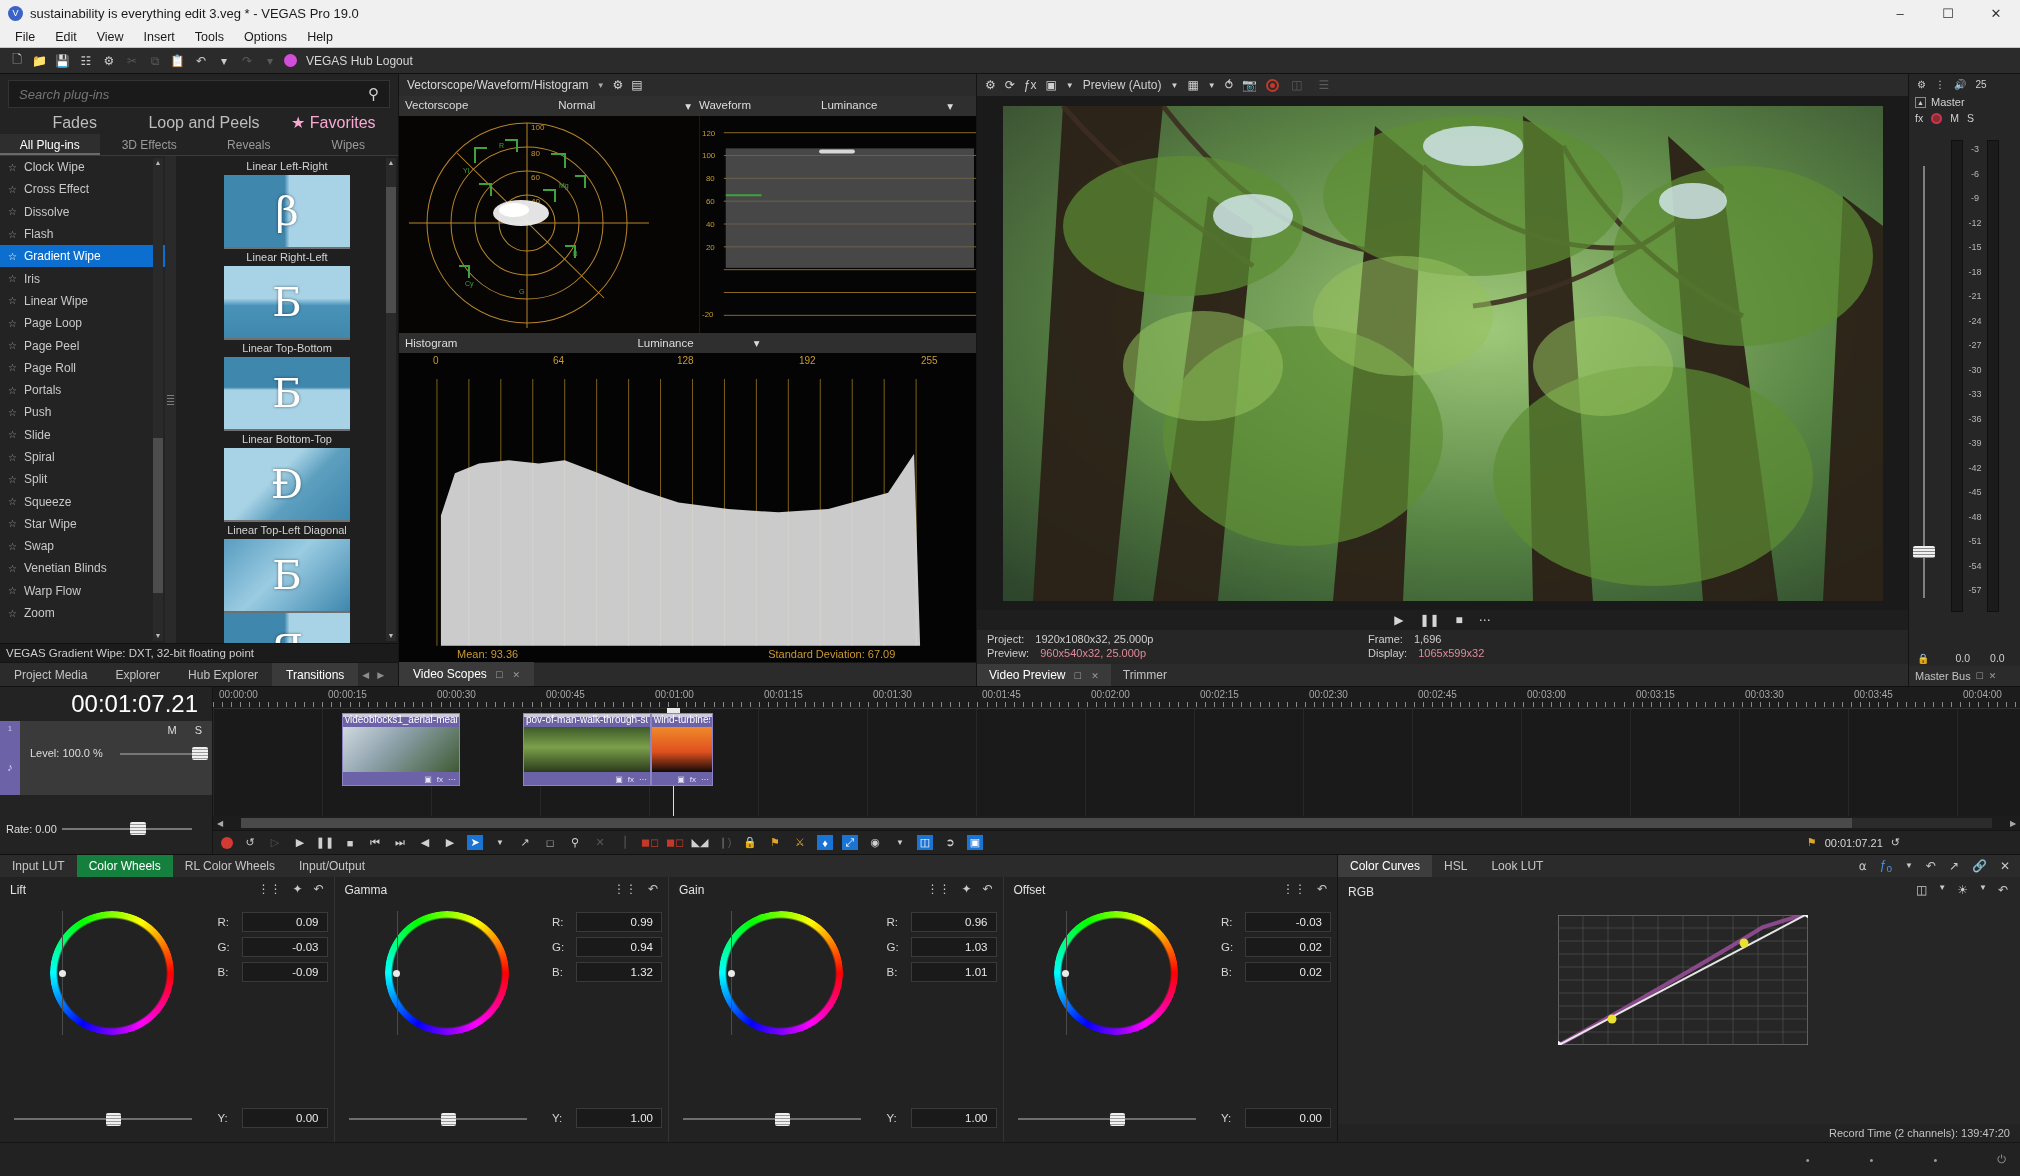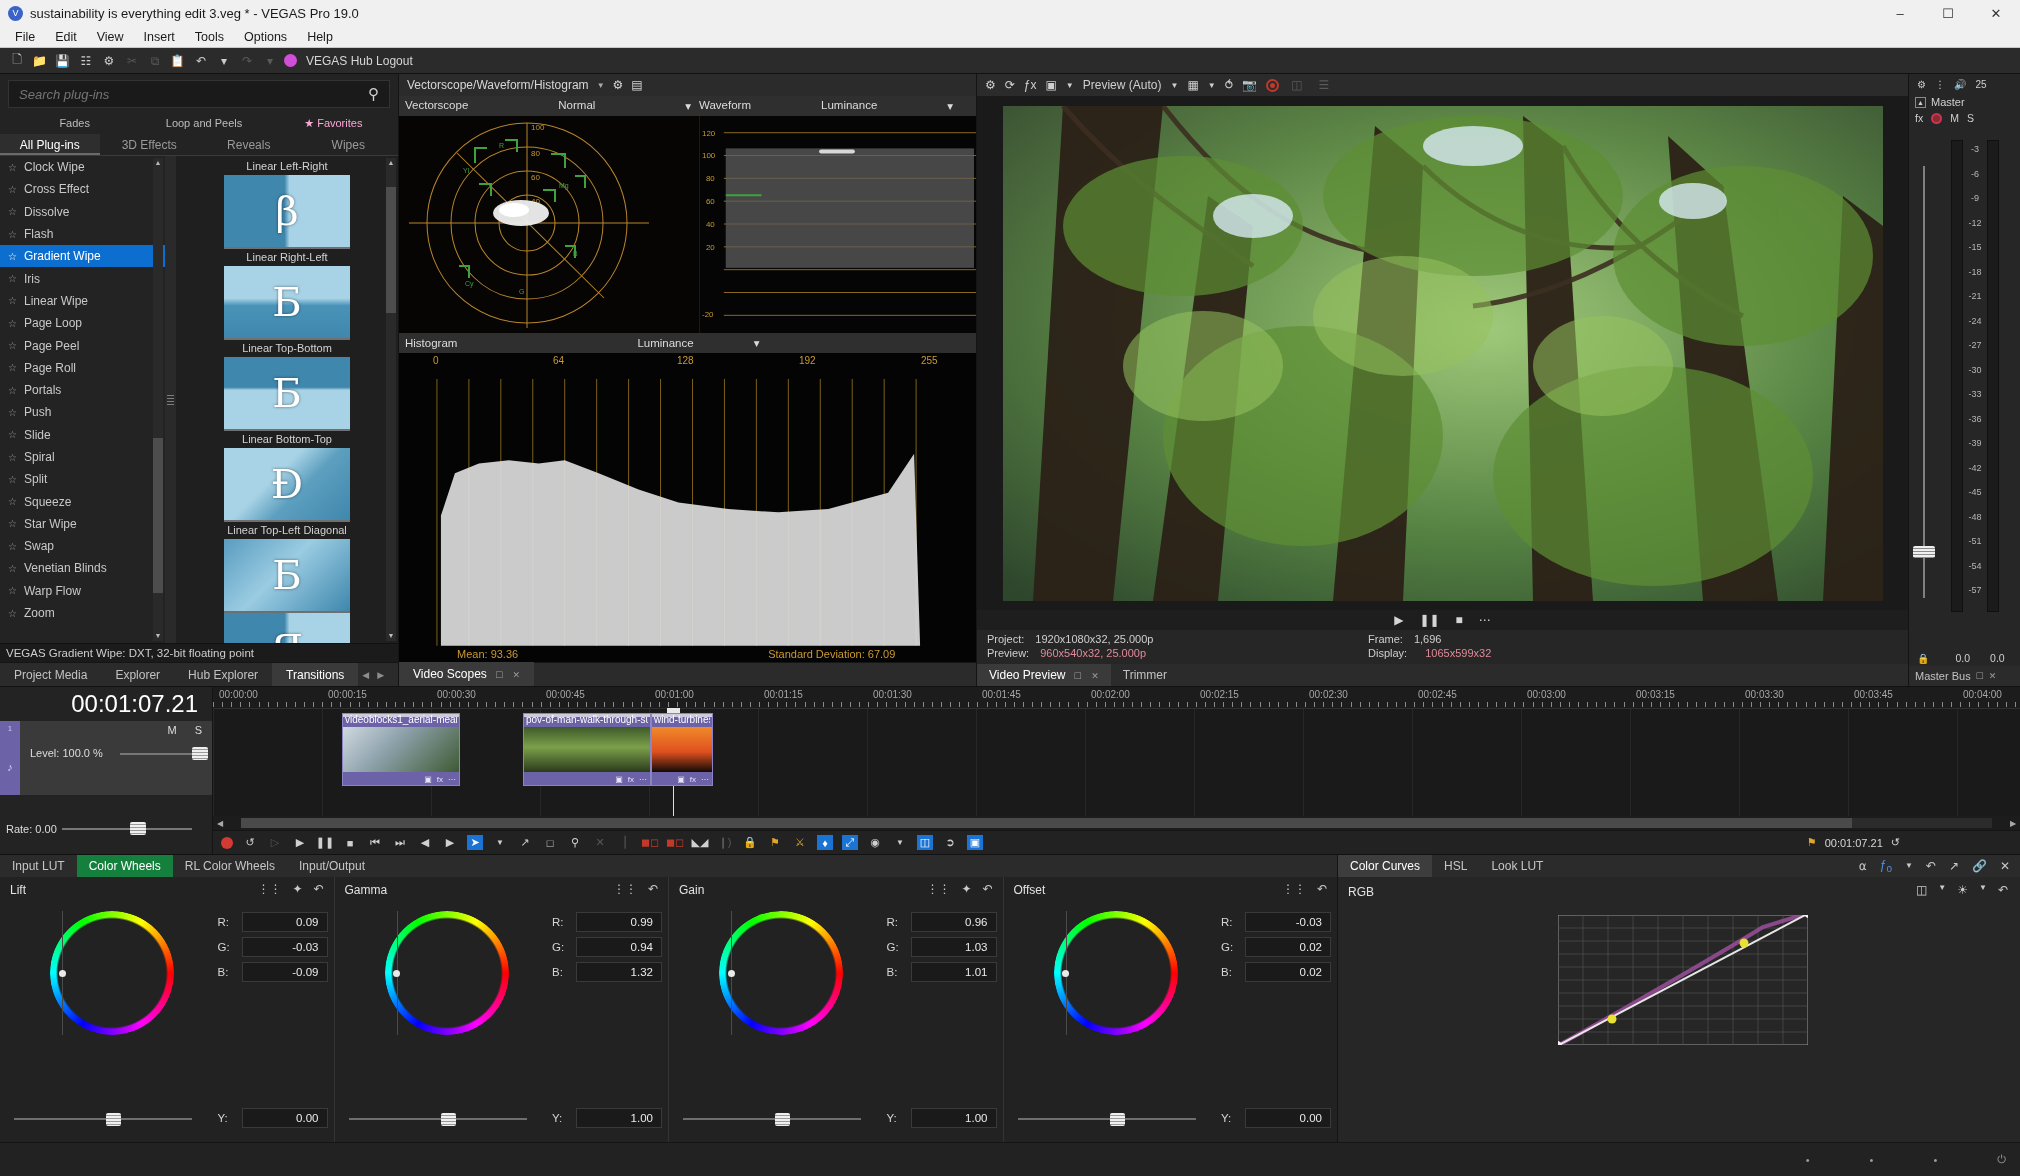--- a/index.html
+++ b/index.html
@@ -34,21 +34,21 @@
 
   
   .plugpanel{ width:399px; background:#232323; display:flex; flex-direction:column;
     border-right:1px solid #141414; }
   .searchrow{ height:28px; margin:6px 8px 4px 8px; background:#1a1a1a; border:1px solid #333;
     display:flex; align-items:center; padding:0 10px; }
   .searchrow input{ flex:1; background:transparent;border:none;outline:none;color:#b9b9b9;
     font-size:13px; font-family:"Liberation Sans",sans-serif; font-style:italic; }
   .searchrow .mag{ color:#d0d0d0;font-size:15px; }
 
-  .cattabs{ display:flex; font-size:11px; color:#bdbdbd; height:22px;padding-left:10px; }
+  .cattabs{ display:flex; font-size:16px; color:#bdbdbd; height:22px;padding-left:10px; }
   .cattabs .ct{ flex:1; text-align:center; line-height:22px; }
   .cattabs .ct.star{ color:#f9a8d4; }
   .subtabs{ display:flex; font-size:12px; height:22px; border-bottom:1px solid #3a3a3a;}
   .subtabs .st{ flex:1; text-align:center; line-height:22px; color:#9a9a9a; }
   .subtabs .st.active{ color:#ffffff; background:#2e2e2e; border-bottom:2px solid #6a6a6a;}
 
   .plugbody{ flex:1; display:flex; overflow:hidden; }
   .pluglist{ width:165px; background:#232323; position:relative; overflow:hidden; }
   .pl-item{ height:22.3px; display:flex; align-items:center; font-size:12px; color:#c9c9c9;
     padding-left:8px; gap:7px; }
@@ -688,21 +688,21 @@
         <div class="ps-col a">
           <div><span class="lbl">Project:</span>
                <span class="lbl" style="margin-left:8px">1920x1080x32, 25.000p</span></div>
           <div><span class="lbl">Preview:</span>
                <span class="pink" style="margin-left:8px">960x540x32, 25.000p</span></div>
         </div>
         <div class="ps-col b" style="margin-left:auto;margin-right:240px">
           <div><span class="lbl">Frame:</span>
                <span class="lbl" style="margin-left:8px">1,696</span></div>
           <div><span class="lbl">Display:</span>
-               <span class="pink" style="margin-left:15px">1065x599x32</span></div>
+               <span class="pink" style="margin-left:8px">1065x599x32</span></div>
         </div>
       </div>
       <div class="prevdock">
         <div class="dt active">
           <span>Video Preview</span>
           <span style="font-size:9px;color:#9a9a9a;margin-left:5px">☐</span>
           <span style="font-size:9px;color:#9a9a9a;margin-left:6px">✕</span>
         </div>
         <div class="dt">Trimmer</div>
       </div>
@@ -1076,20 +1076,21 @@
             </g>
             <path d="M-1 131 C 20 120, 40 108, 62 96 C 110 68, 160 40, 205 12 L 251 -2" stroke="#9b4f9b" stroke-width="4" fill="none" opacity="0.85"></path>
             <line x1="-1" y1="131" x2="251" y2="-2" stroke="#e6e6e6" stroke-width="2"></line>
             <circle cx="-1" cy="131" r="5" fill="#f2f2f2"></circle>
             <circle cx="251" cy="-2" r="5" fill="#f2f2f2"></circle>
             <circle cx="54" cy="104" r="4.5" fill="#e8e131"></circle>
             <circle cx="186" cy="28" r="4.5" fill="#e8e131"></circle>
           </svg>
         </div>
       </div>
+      <div class="cc-status">Record Time (2 channels): 139:47:20</div>
     </div>
   </div>
 
   <div class="statusbar">
     <span>•</span>
     <span>•</span>
     <span>•</span>
     <span>⏻</span>
   </div>
 </div>

